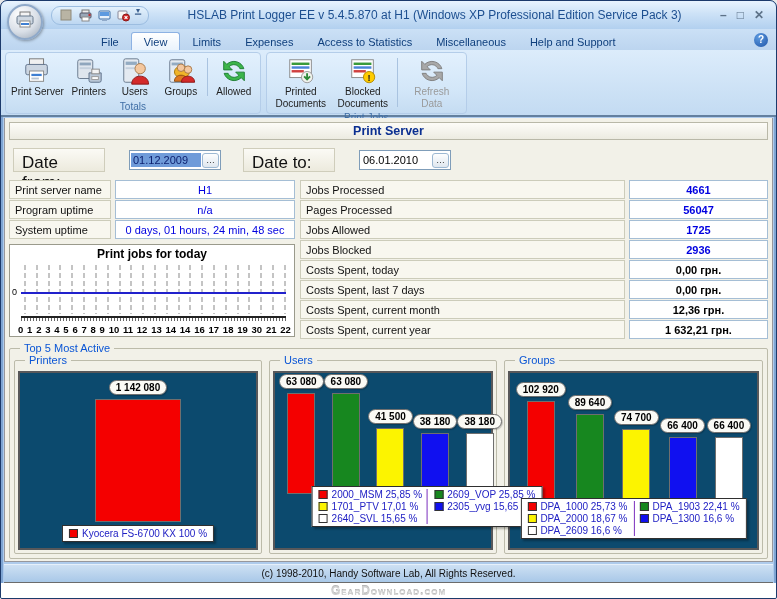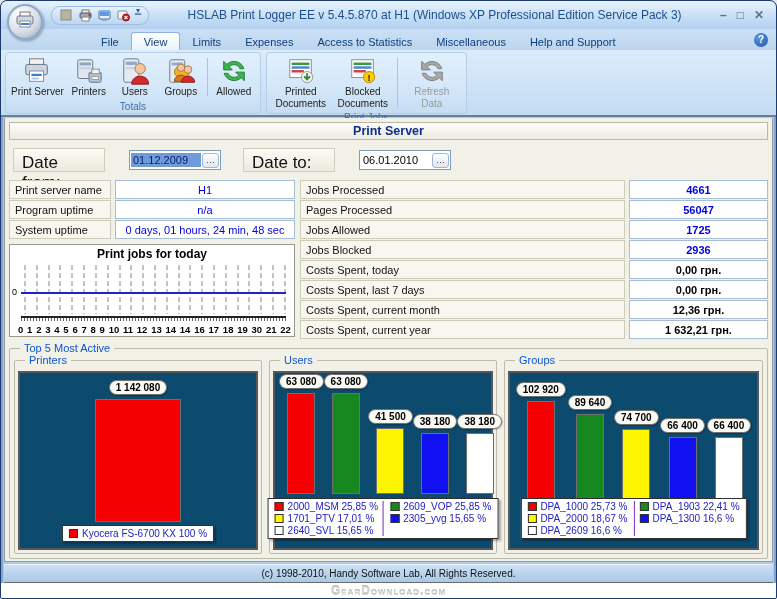--- a/index.html
+++ b/index.html
@@ -510,21 +510,21 @@
                 </div>
                 <div class="bar-col">
                   <div class="bubble">38 180</div>
                   <div class="bar" style="width: 28px; height: 61px; background: rgb(16, 16, 240);"></div>
                 </div>
                 <div class="bar-col">
                   <div class="bubble">38 180</div>
                   <div class="bar" style="width: 28px; height: 61px; background: rgb(255, 255, 255);"></div>
                 </div>
               </div>
-              <div class="legend cols2" style="bottom: 9px;">
+              <div class="legend cols2" style="bottom: 21px; margin-left: 44px;">
                 <div class="legend-item">
                   <span class="swatch" style="background: rgb(244, 0, 0);"></span>
                   <span>2000_MSM 25,85 %</span>
                 </div>
                 <div class="legend-item">
                   <span class="swatch" style="background: rgb(23, 135, 31);"></span>
                   <span>2609_VOP 25,85 %</span>
                 </div>
                 <div class="legend-item">
                   <span class="swatch" style="background: rgb(252, 244, 0);"></span>

